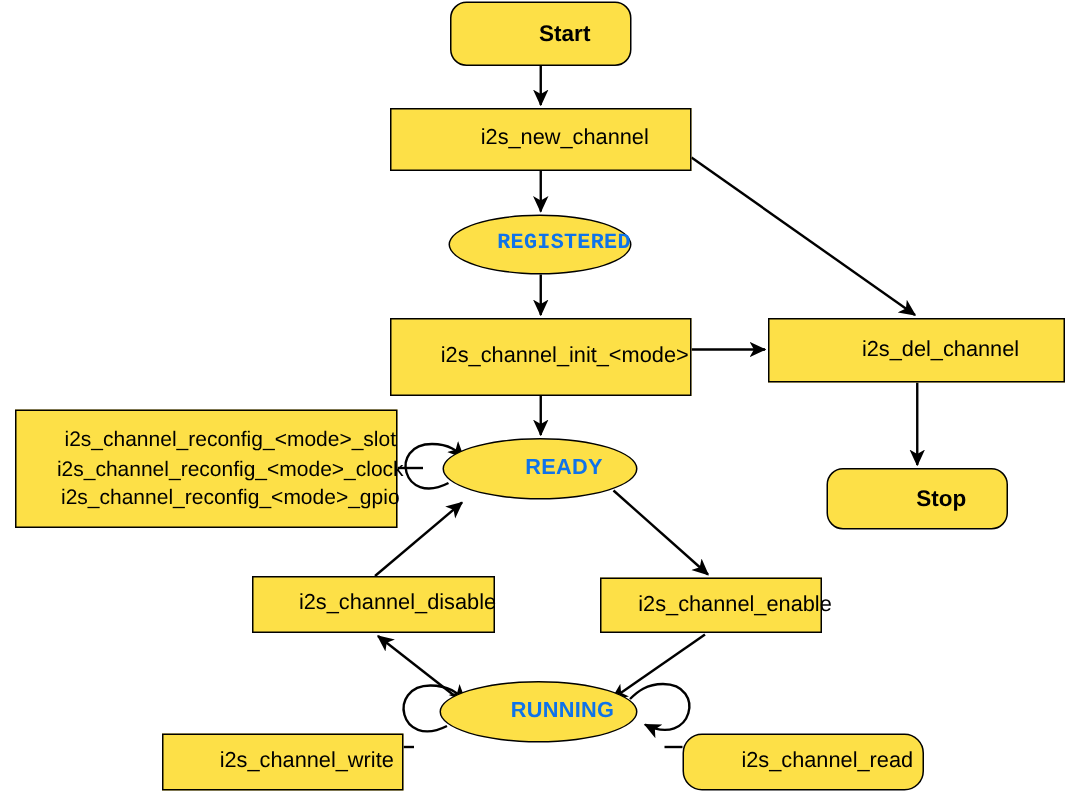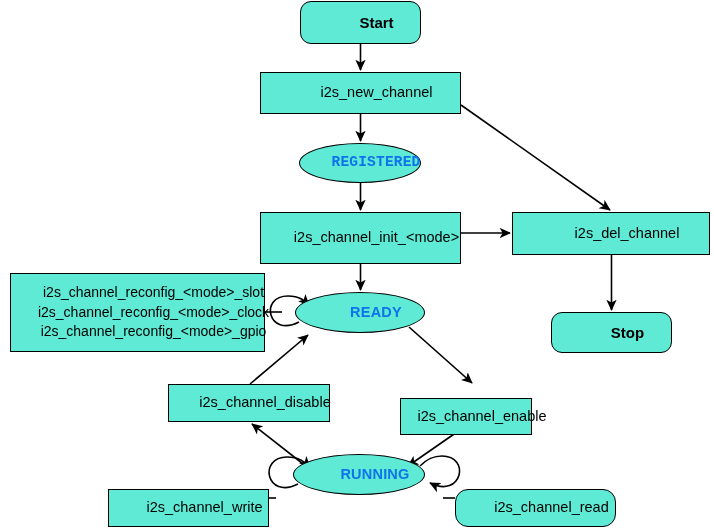--- a/index.html
+++ b/index.html
@@ -25,21 +25,21 @@
     width: 714px;
     height: 530px;
   }
   .node {
     position: absolute;
     box-sizing: border-box;
     display: flex;
     align-items: center;
     justify-content: center;
     text-align: center;
-    background: #5eead4;
+    background: #fde047;
     border: 1.6px solid #000000;
     color: #000000;
     font-size: 14.5px;
     line-height: 1.32;
     z-index: 2;
     padding-left: 32px;
   }
   .node.terminator {
     border-radius: 11px;
     font-weight: bold;
@@ -128,21 +128,21 @@
   </div>
 
   <div class="node state" style="left:295px; top:292px; width:130px; height:41px; color:#0f73ea;">
     <span>READY</span>
   </div>
 
   <div class="node process" style="left:168px; top:384px; width:162px; height:38px;text-align:center;">
     <span>i2s_channel_disable</span>
   </div>
 
-  <div class="node process" style="left:400px; top:398px; width:132px; height:37px;align-items:center;">
+  <div class="node process" style="left:400px; top:385px; width:148px; height:37px;align-items:center;">
     <span>i2s_channel_enable</span>
   </div>
 
   <div class="node state" style="left:293px; top:454px; width:132px; height:41px; color:#0f73ea;">
     <span>RUNNING</span>
   </div>
 
   <div class="node process" style="left:108px; top:489px; width:161px; height:38px;">
     <span>i2s_channel_write</span>
   </div>

